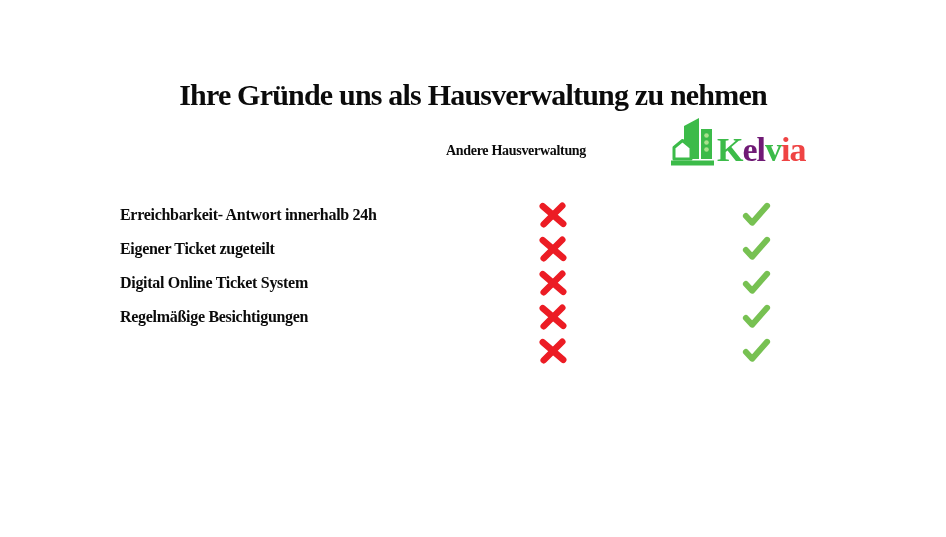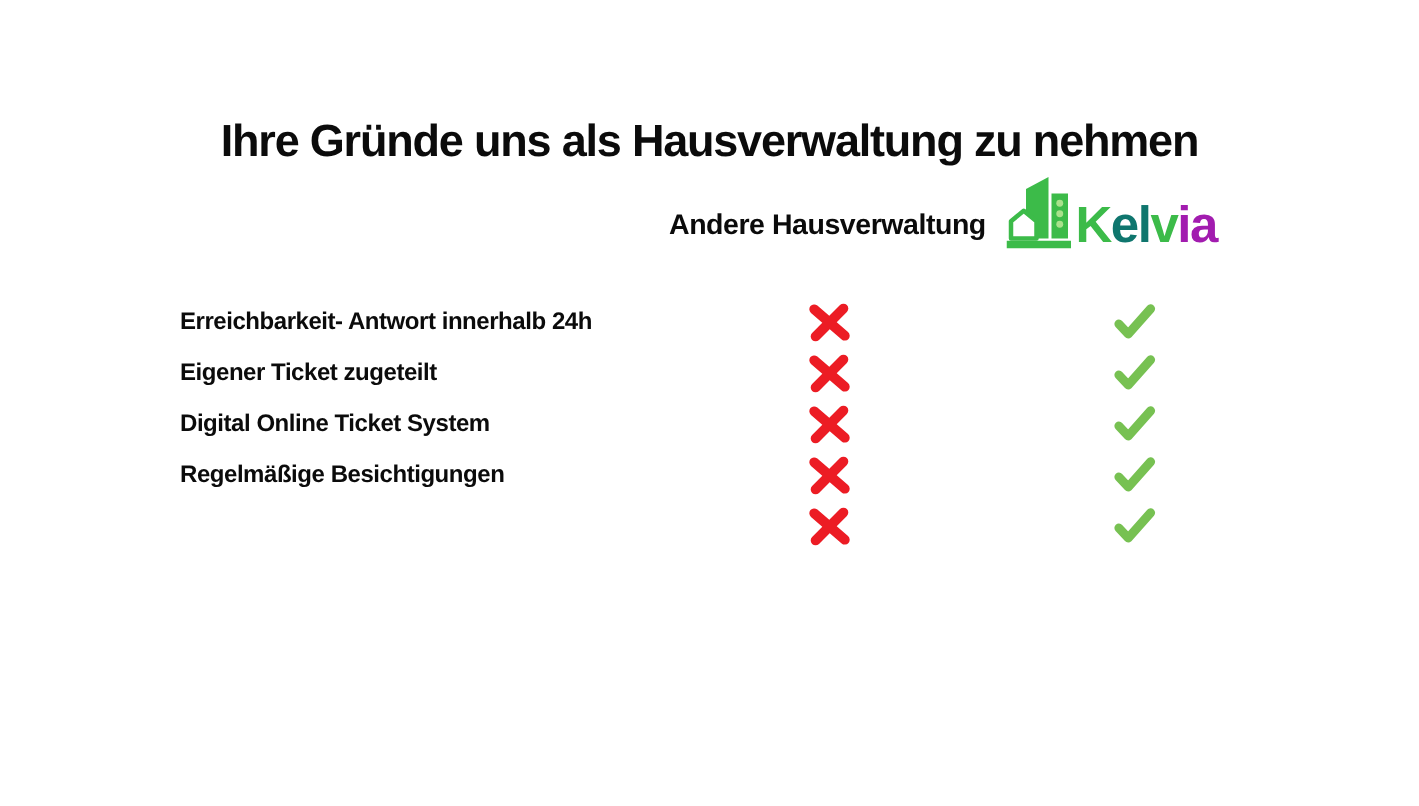--- a/index.html
+++ b/index.html
@@ -1,27 +1,27 @@
 <!DOCTYPE html>
 <html><head>
 <meta charset="utf-8">
 <style>
   html,body{margin:0;padding:0;background:#ffffff;}
   .canvas{
     position:relative;width:946px;height:414px;background:#ffffff;overflow:hidden;
-    font-family:Liberation Sans, sans-serif;color:#0b0b0b;
+    font-family:Liberation Serif, serif;color:#0b0b0b;
   }
   .title{
     position:absolute;top:75px;left:0;width:946px;height:40px;line-height:40px;
     text-align:center;font-size:30px;font-weight:bold;letter-spacing:-0.8px;margin:0;
     color:#0b0b0b;white-space:nowrap;
   }
   .competitor-header{
     position:absolute;left:446px;top:141px;height:20px;line-height:20px;
-    font-size:19px;font-weight:bold;letter-spacing:-0.3px;white-space:nowrap;
+    font-size:14px;font-weight:bold;letter-spacing:-0.3px;white-space:nowrap;
   }
   .brand-icon{position:absolute;left:671px;top:114px;width:44px;height:52px;}
   .brand-wordmark{
     position:absolute;left:717px;top:130px;height:40px;line-height:40px;
     font-size:34px;font-weight:bold;letter-spacing:-1px;white-space:nowrap;
   }
   .row{position:absolute;left:16px;width:946px;height:34px;}
   .row .feature-label{
     position:absolute;left:104px;top:0;height:34px;line-height:34px;
     font-size:16px;font-weight:bold;letter-spacing:-0.3px;white-space:nowrap;
@@ -47,21 +47,21 @@
     <circle cx="35.5" cy="21.5" r="2.3" fill="#a9e18c"></circle>
     <circle cx="35.5" cy="28.5" r="2.3" fill="#a9e18c"></circle>
     <circle cx="35.5" cy="35.5" r="2.3" fill="#a9e18c"></circle>
 
     <path d="M3 45 V33.5 L11.5 26.5 L20 33.5 V45 Z" fill="#ffffff" stroke="#3cbb49" stroke-width="3" stroke-linejoin="round"></path>
 
     <rect x="0" y="46.5" width="43" height="5" fill="#3cbb49"></rect>
   </svg>
 
   <div class="brand-wordmark">
-    <span style="color: rgb(60, 187, 73);">K</span><span style="color: #0f766e;">el</span><span style="color: rgb(60, 187, 73);">v</span><span style="color: #a21caf;">ia</span>
+    <span style="color: rgb(60, 187, 73);">K</span><span style="color: #701a75;">el</span><span style="color: rgb(60, 187, 73);">v</span><span style="color: #ef4444;">ia</span>
   </div>
 
   <div class="row" style="top:198px">
     <div class="feature-label">Erreichbarkeit- Antwort innerhalb 24h</div>
     <svg class="mark cross" viewBox="0 0 32 28" style="color: rgb(236, 28, 36);">
       <path d="M5 4.5 L27 23.5" stroke="currentColor" stroke-width="7" stroke-linecap="round" fill="none"></path>
       <path d="M26 4 L6 24" stroke="currentColor" stroke-width="7" stroke-linecap="round" fill="none"></path>
     </svg>
     <svg class="mark check" viewBox="0 0 30 27" style="color: rgb(119, 193, 82);">
       <path d="M4 14.5 L10.5 21.5 L26 4" stroke="currentColor" stroke-width="6.2" stroke-linecap="round" stroke-linejoin="round" fill="none"></path>

